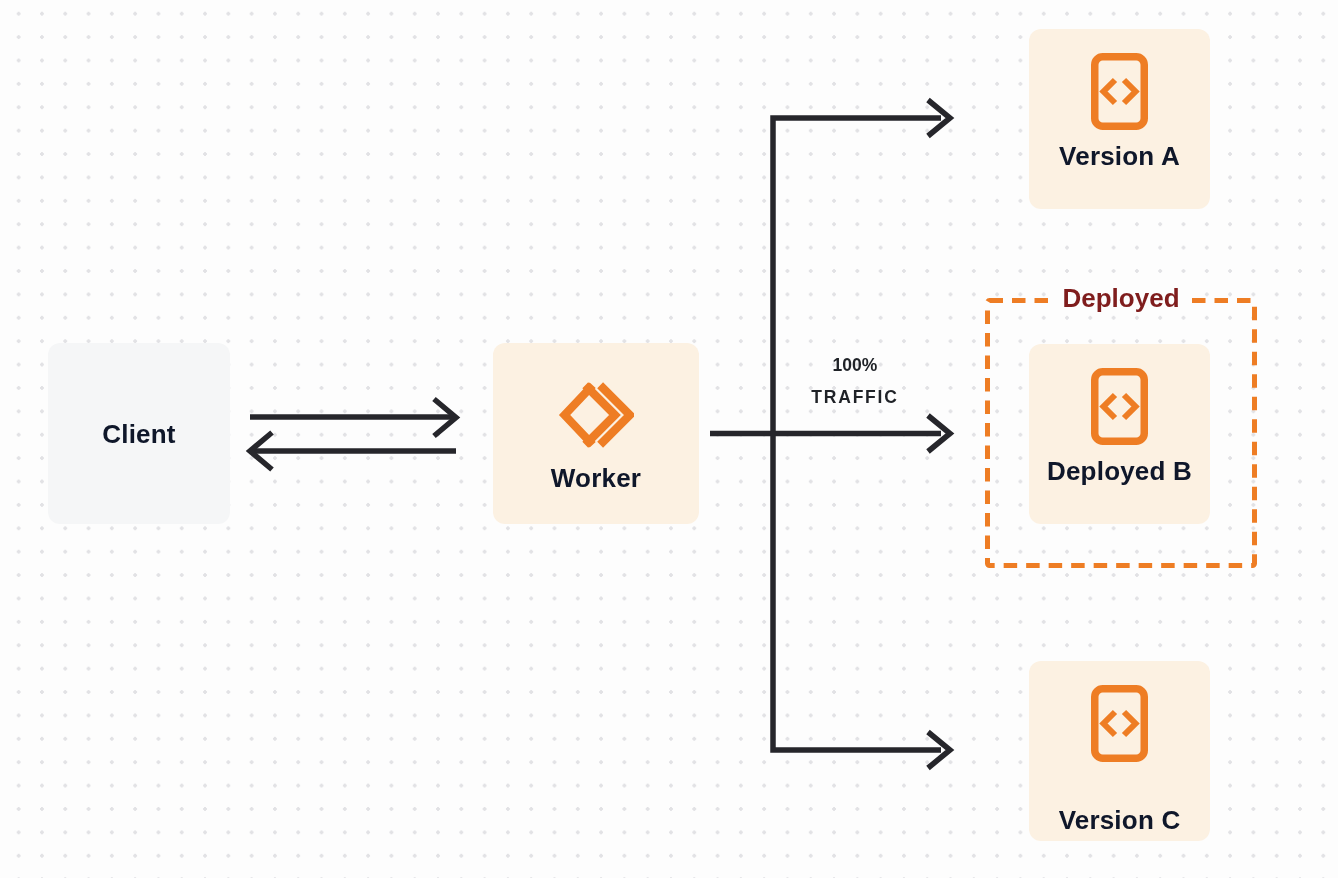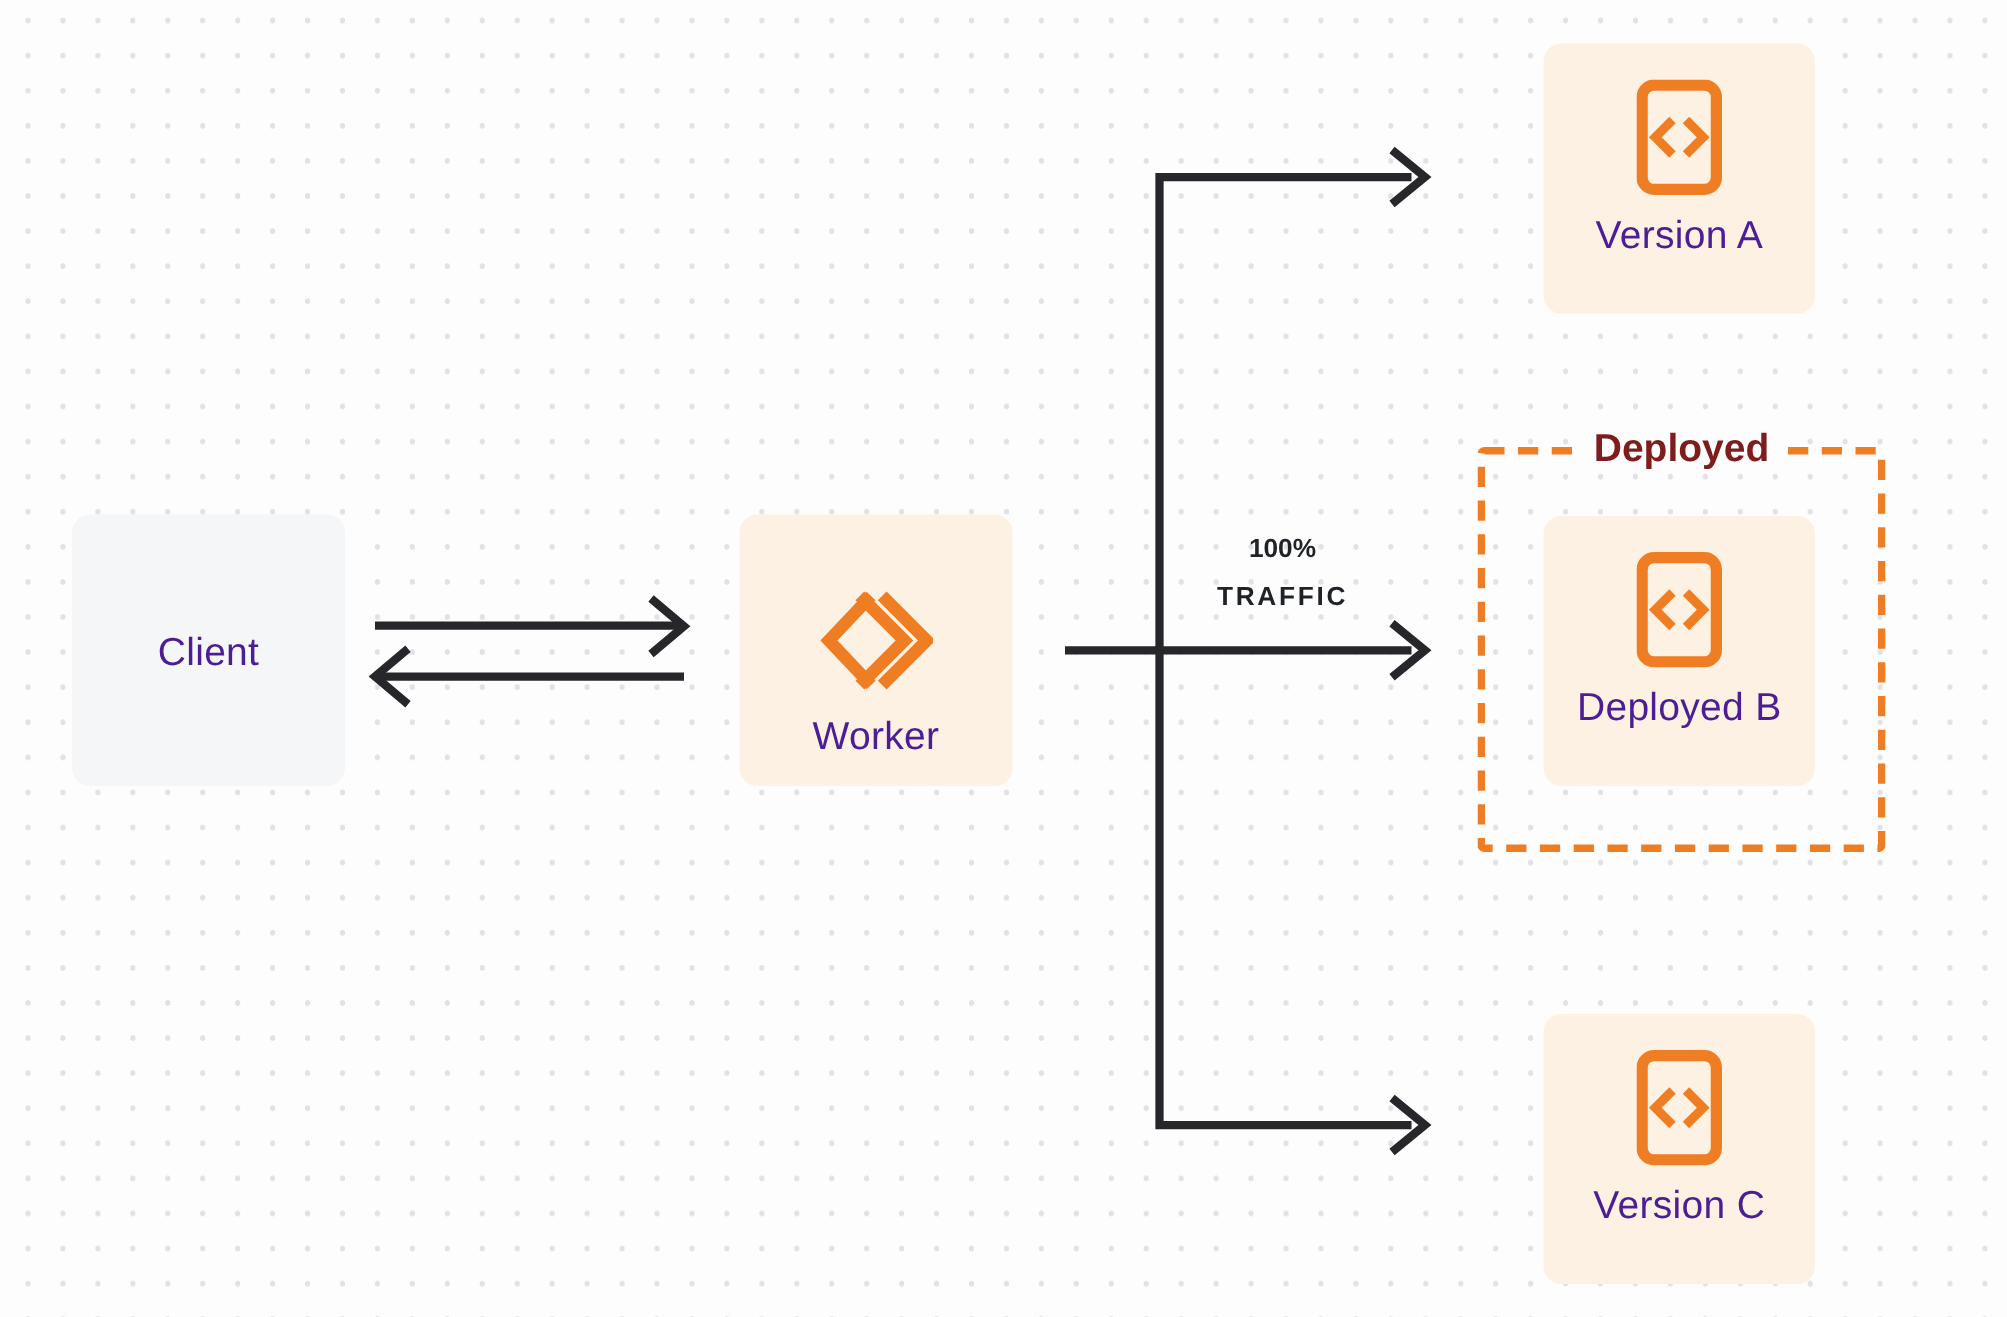--- a/index.html
+++ b/index.html
@@ -17,48 +17,48 @@
   .node {
     position: absolute;
     border-radius: 12px;
     display: flex;
     flex-direction: column;
     align-items: center;
     box-sizing: border-box;
   }
   .node-label {
     font-size: 26px;
-    font-weight: 400;
-    color: #4c1d95;
+    font-weight: 700;
+    color: #0f172a;
     letter-spacing: 0.2px;
     line-height: 30px;
   }
   .client-box {
     left: 48px; top: 343px;
     width: 182px; height: 181px;
     background: #f5f6f7;
     justify-content: center;
   }
   .worker-box {
     left: 493px; top: 343px;
-    width: 182px; height: 181px;
+    width: 206px; height: 181px;
     background: #fcf1e2;
-    padding-top: 48px;
+    padding-top: 36px;
   }
   .worker-box .node-label { margin-top: 12px; }
   .version-box {
     left: 1029px;
     width: 181px; height: 180px;
     background: #fcf1e2;
     padding-top: 24px;
   }
   .version-box .node-label { margin-top: 11px; }
   .version-a { top: 29px; }
   .version-b { top: 344px; }
-  .version-c { top: 676px; }
+  .version-c { top: 661px; gap: 32px; }
 
   .arrows-layer {
     position: absolute;
     left: 0; top: 0;
     pointer-events: none;
   }
   .arrows-layer path, .arrows-layer line {
     stroke: #26262b;
     stroke-width: 5.5;
     fill: none;

